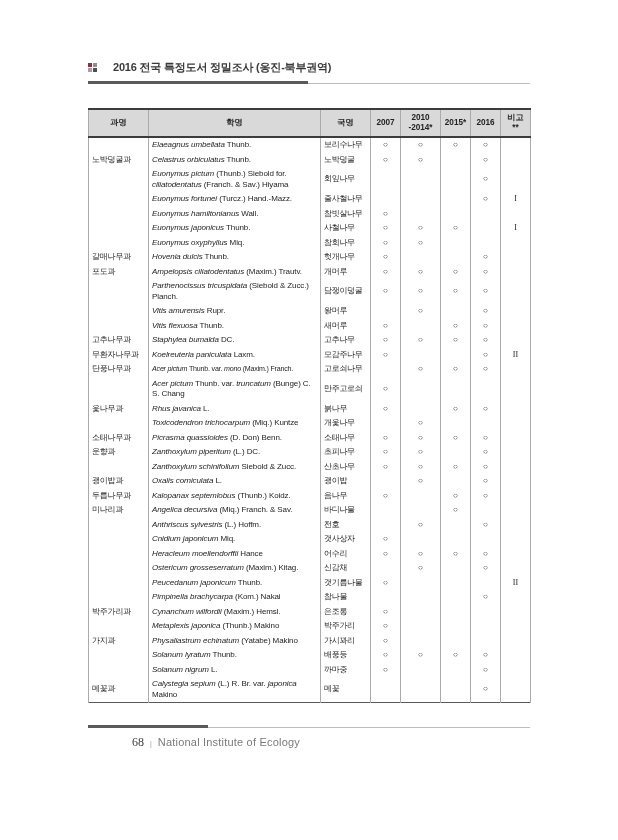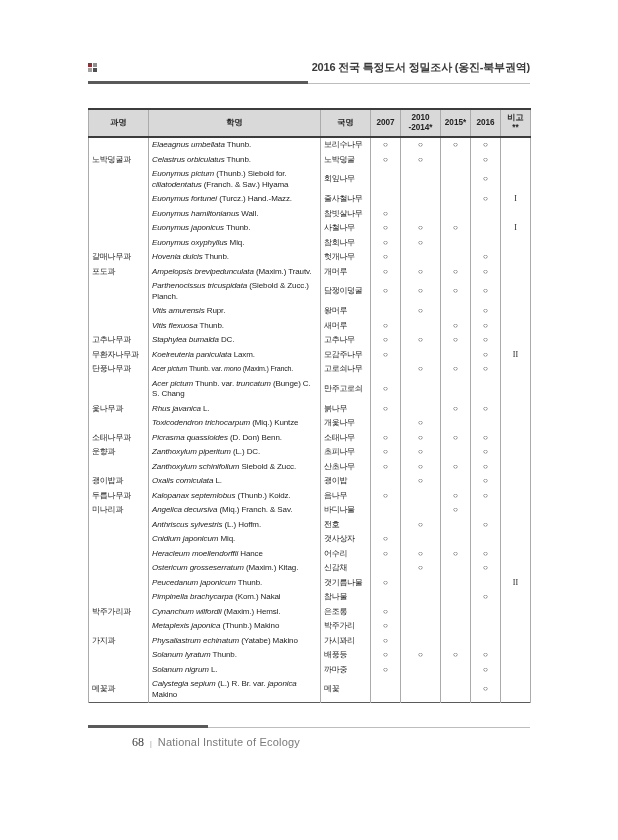--- a/index.html
+++ b/index.html
@@ -2,21 +2,21 @@
 <html><head>
 <meta charset="utf-8">
 <style>
   * { margin:0; padding:0; box-sizing:border-box; }
   html,body { background:#ffffff; }
   body { width:618px; height:840px; font-family:"Liberation Sans", sans-serif; color:#1a1a1a; }
   .page { position:relative; width:618px; height:840px; background:#ffffff; overflow:hidden; }
   .content { position:absolute; left:88px; top:60px; width:442px; }
 
   
-  .doc-header-row { display:flex; align-items:center; gap:22px; margin-bottom:5px;justify-content:space-between; }
+  .doc-header-row { display:flex; align-items:center; gap:16px; margin-bottom:5px; }
   .dots-grid { display:grid; grid-template-columns:4px 4px; grid-template-rows:4px 4px; gap:1px; }
   .dots-grid span:nth-child(1){ background:#8e3038; }
   .dots-grid span:nth-child(2){ background:#8f8f8f; }
   .dots-grid span:nth-child(3){ background:#a0a0a0; }
   .dots-grid span:nth-child(4){ background:#4e4e4e; }
   .doc-title { font-size:11px; font-weight:bold; color:#3a3a3a; letter-spacing:-0.2px; }
   .header-rule { position:relative; height:4px; border-bottom:1px solid #bdbdbd; }
   .header-rule::before { content:""; position:absolute; left:0; top:1px; width:220px; height:3px; background:#5a5a5a; }
 
   
@@ -163,21 +163,21 @@
             <td class="c-sci"><i>Hovenia dulcis</i> Thunb.</td>
             <td class="c-kor">헛개나무</td>
             <td class="c-mark">○</td>
             <td class="c-mark"></td>
             <td class="c-mark"></td>
             <td class="c-mark">○</td>
             <td class="c-note"></td>
           </tr>
           <tr>
             <td class="c-family">포도과</td>
-            <td class="c-sci"><i>Ampelopsis brevipedunculata</i> (Maxim.) Trautv.</td>
+            <td class="c-sci"><i>Ampelopsis ciliatodentatus</i> (Maxim.) Trautv.</td>
             <td class="c-kor">개머루</td>
             <td class="c-mark">○</td>
             <td class="c-mark">○</td>
             <td class="c-mark">○</td>
             <td class="c-mark">○</td>
             <td class="c-note"></td>
           </tr>
           <tr>
             <td class="c-family"></td>
             <td class="c-sci"><i>Parthenocissus tricuspidata</i> (Siebold &amp; Zucc.) Planch.</td>

